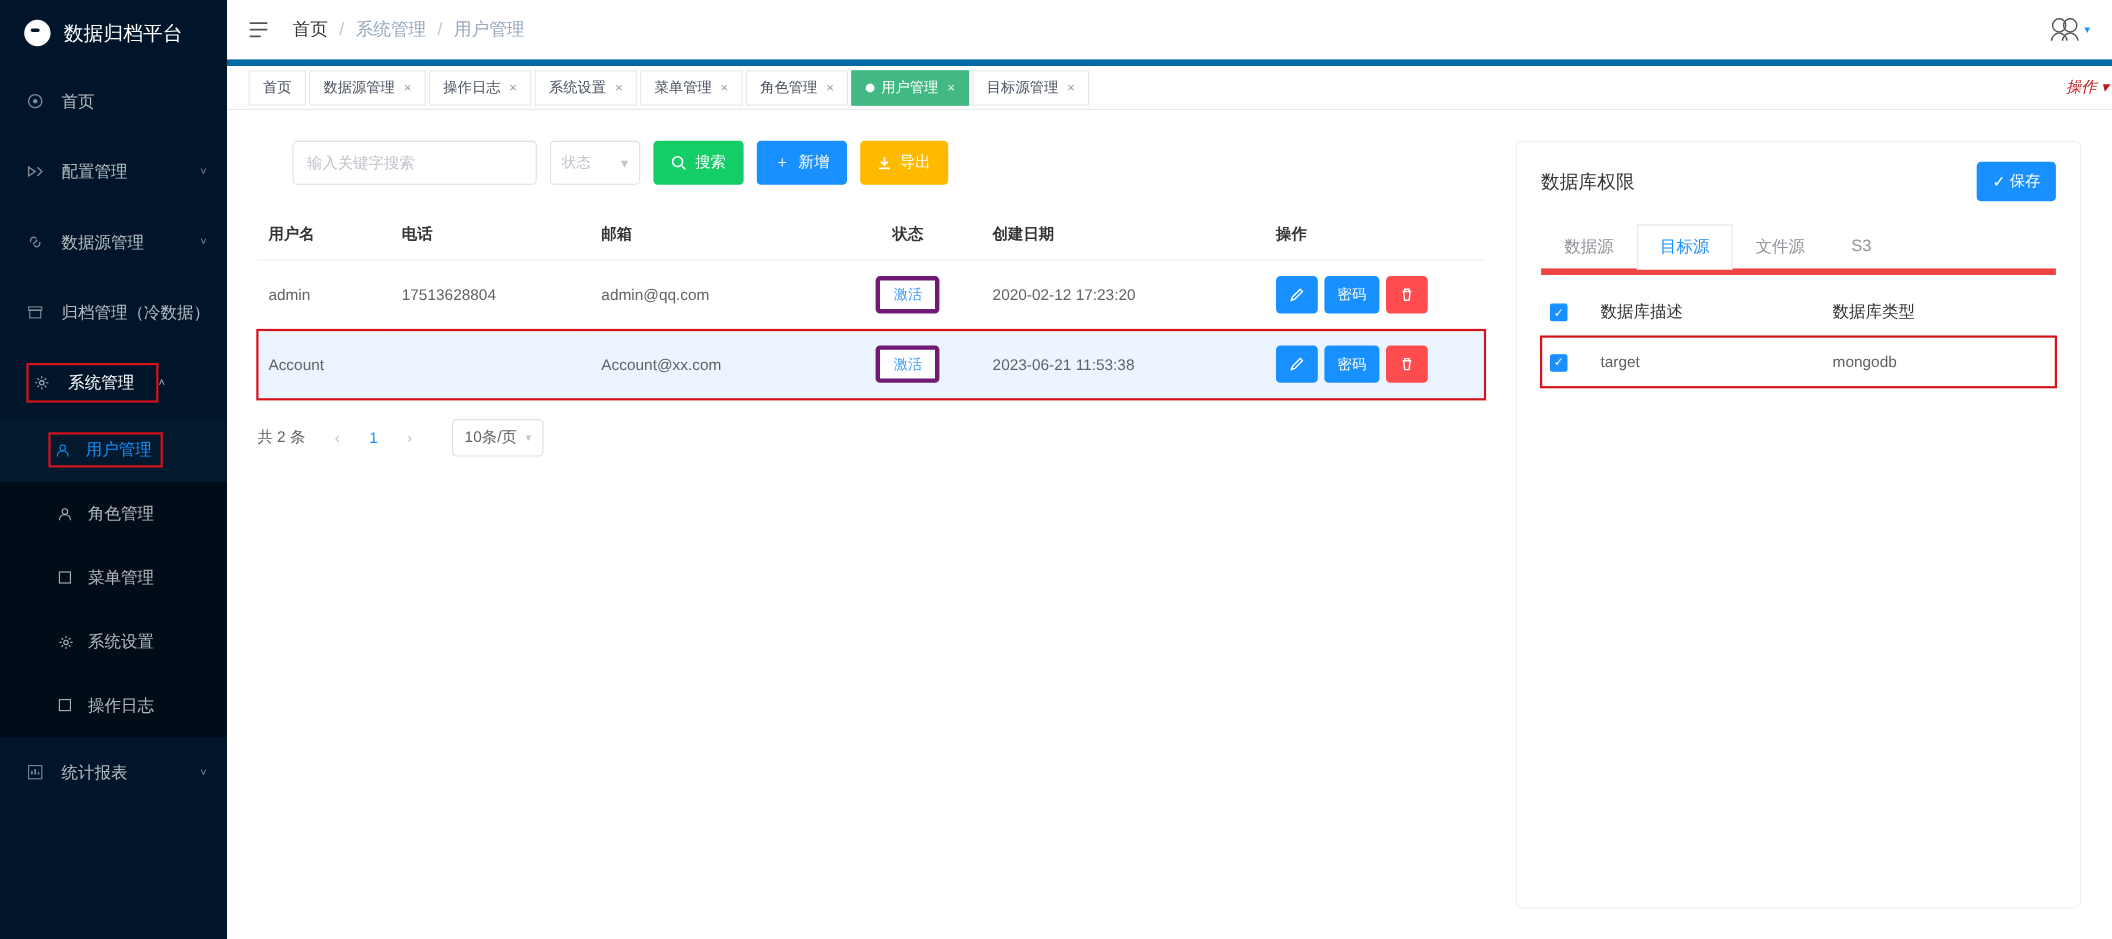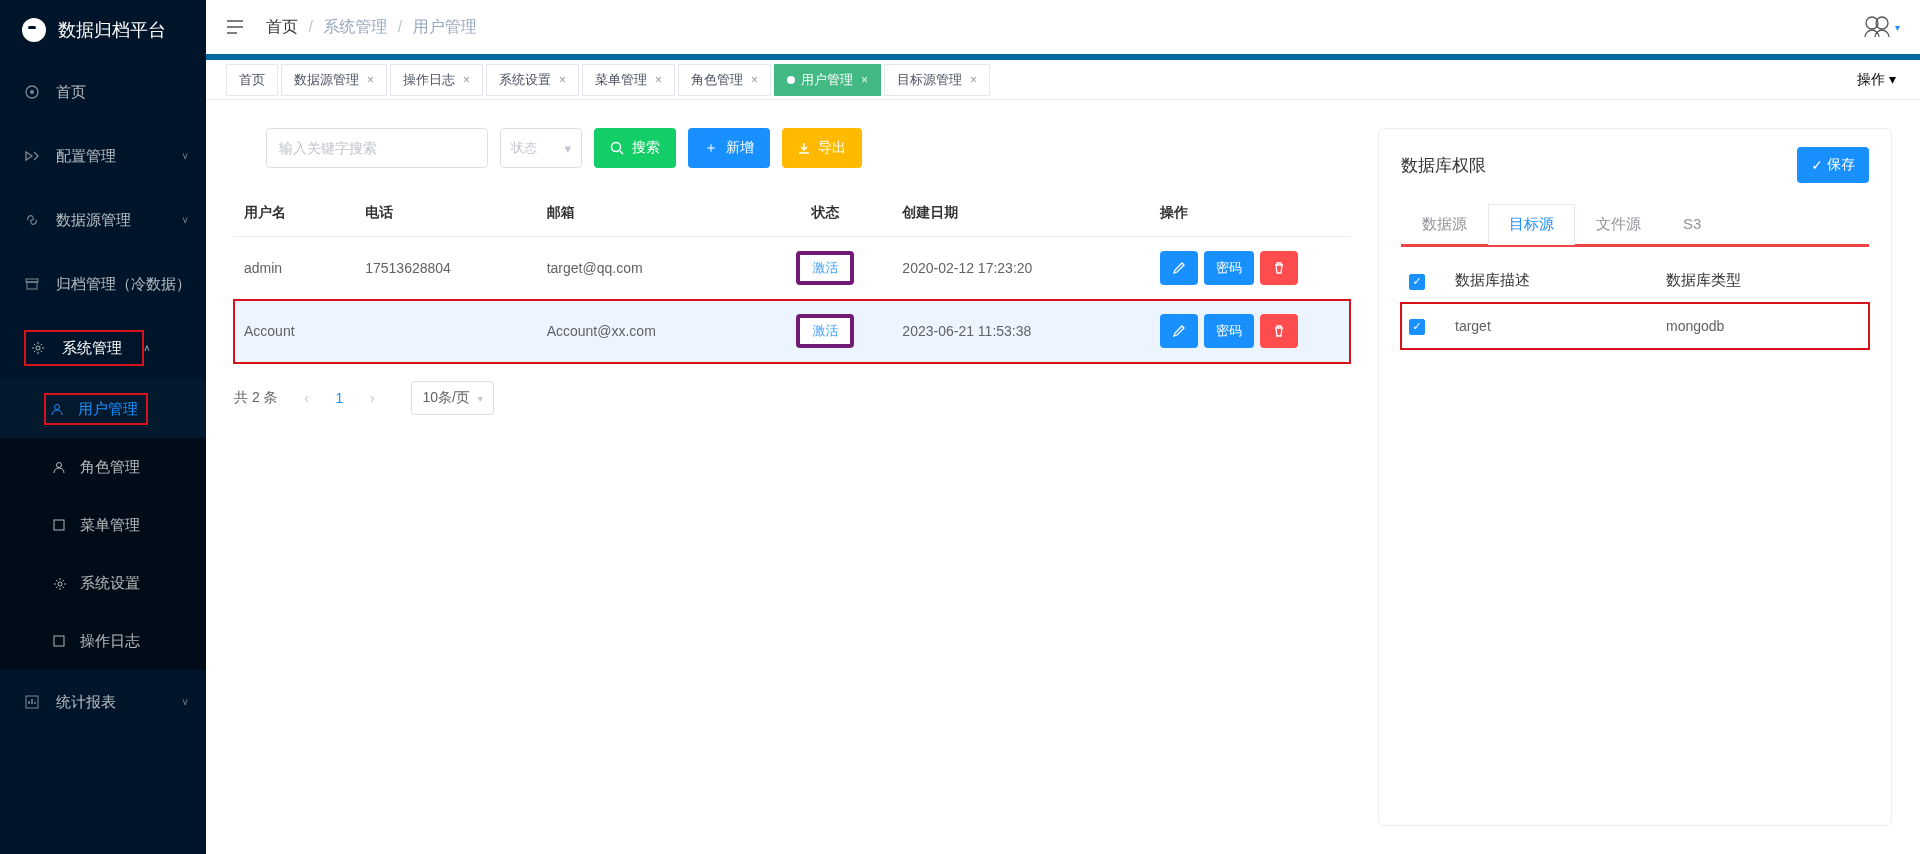--- a/index.html
+++ b/index.html
@@ -34,21 +34,21 @@
 .user-caret{margin-left:4px;font-size:10px;color:#1890ff;}
 
 
 .tabsbar{height:40px;border-bottom:1px solid #e4e7ed;display:flex;align-items:center;padding-left:20px;}
 .tab{height:32px;border:1px solid #e4e7ed;padding:0 12px;display:flex;align-items:center;margin-right:3px;font-size:13px;color:#495060;cursor:pointer;background:#fff;}
 .tab.active{background:#42b983;color:#fff;border-color:#42b983;}
 .tab .dot{width:8px;height:8px;border-radius:50%;background:#fff;margin-right:6px;display:inline-block;}
 .tab .close{margin-left:8px;font-size:12px;opacity:0.6;}
 .tab.active .close{opacity:0.9;}
 .tabs-spacer{flex:1;}
-.ops-dd{color:#000000;padding-right:24px;font-size:14px;cursor:pointer;}
+.ops-dd{color:#b91c1c;padding-right:3px;font-size:14px;cursor:pointer;font-style:italic;}
 
 
 .page-body{flex:1;padding:28px;display:flex;gap:28px;background:#fff;}
 .panel{background:#fff;}
 .panel-left{flex:1;min-width:0;}
 .panel-right{width:514px;border:1px solid #ebeef5;border-radius:6px;padding:18px 22px;}
 
 
 .tbl-toolbar{display:flex;gap:12px;margin-bottom:22px;align-items:center;margin-left:32px;}
 .input{height:40px;border:1px solid #dcdfe6;border-radius:4px;padding:0 12px;font-size:14px;color:#606266;}
@@ -75,21 +75,21 @@
 
 .pagination{display:flex;align-items:center;gap:14px;margin-top:18px;color:#606266;font-size:14px;}
 .page-btn{width:30px;height:30px;display:flex;align-items:center;justify-content:center;color:#c0c4cc;cursor:pointer;}
 .page-num.active{color:#1890ff;font-weight:500;}
 .page-size{height:34px;border:1px solid #dcdfe6;border-radius:4px;padding:0 10px;display:flex;align-items:center;gap:8px;cursor:pointer;margin-left:10px;}
 
 
 .panel-header{display:flex;align-items:center;justify-content:space-between;margin-bottom:20px;}
 .panel-title{font-size:17px;font-weight:500;}
 .save-btn{background:#1890ff;color:#fff;height:36px;padding:0 14px;display:inline-flex;align-items:center;gap:4px;border:none;border-radius:4px;cursor:pointer;font-size:14px;}
-.subtabs{display:flex;border-bottom:3px solid #ef4444;}
+.subtabs{display:flex;border-bottom:6px solid #ef4444;}
 .subtab{padding:10px 20px;border:1px solid transparent;border-bottom:none;color:#909399;cursor:pointer;font-size:15px;position:relative;top:1px;}
 .subtab.active{border-color:#e4e7ed;border-bottom:1px solid #fff;color:#1890ff;background:#fff;}
 .right-table{width:100%;margin-top:12px;border-collapse:collapse;}
 .right-table th{text-align:left;padding:12px 8px;font-weight:500;color:#333;font-size:15px;}
 .right-table td{padding:14px 8px;font-size:14px;color:#606266;border-top:1px solid #f5f7fa;}
 .right-row-redbox{outline:2px solid #d6121b;outline-offset:-1px;}
 .checkbox{width:16px;height:16px;border-radius:2px;display:inline-flex;align-items:center;justify-content:center;cursor:pointer;}
 .checkbox.checked{background:#1890ff;border:1px solid #1890ff;color:#fff;font-size:11px;}
 
 svg{display:block;}
@@ -320,21 +320,21 @@
               <th>邮箱</th>
               <th style="text-align: center;">状态</th>
               <th>创建日期</th>
               <th style="width: 200px;">操作</th>
             </tr>
           </thead>
         <tbody id="tbody">
             <tr>
               <td>admin</td>
               <td>17513628804</td>
-              <td>target@qq.com</td>
+              <td>admin@qq.com</td>
               <td style="text-align:center;"><button class="btn btn-sm btn-outline">激活</button></td>
               <td>2020-02-12 17:23:20</td>
               <td>
                 <div class="ops-cell">
                   <button class="btn btn-sm btn-blue btn-icon-only">
                     <span>
                       <svg width="14" height="14" viewBox="0 0 14 14">
                         <path d="M2 12l1-3 7-7 2 2-7 7-3 1z" fill="none" stroke="#fff" stroke-width="1.3"></path>
                       </svg>
                     </span>

